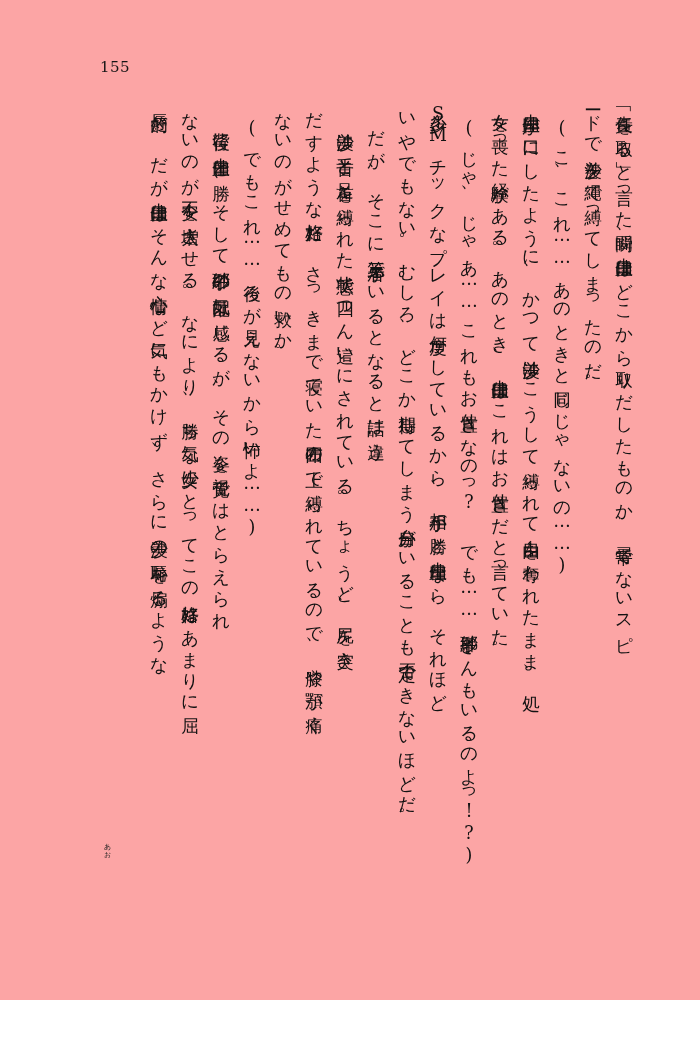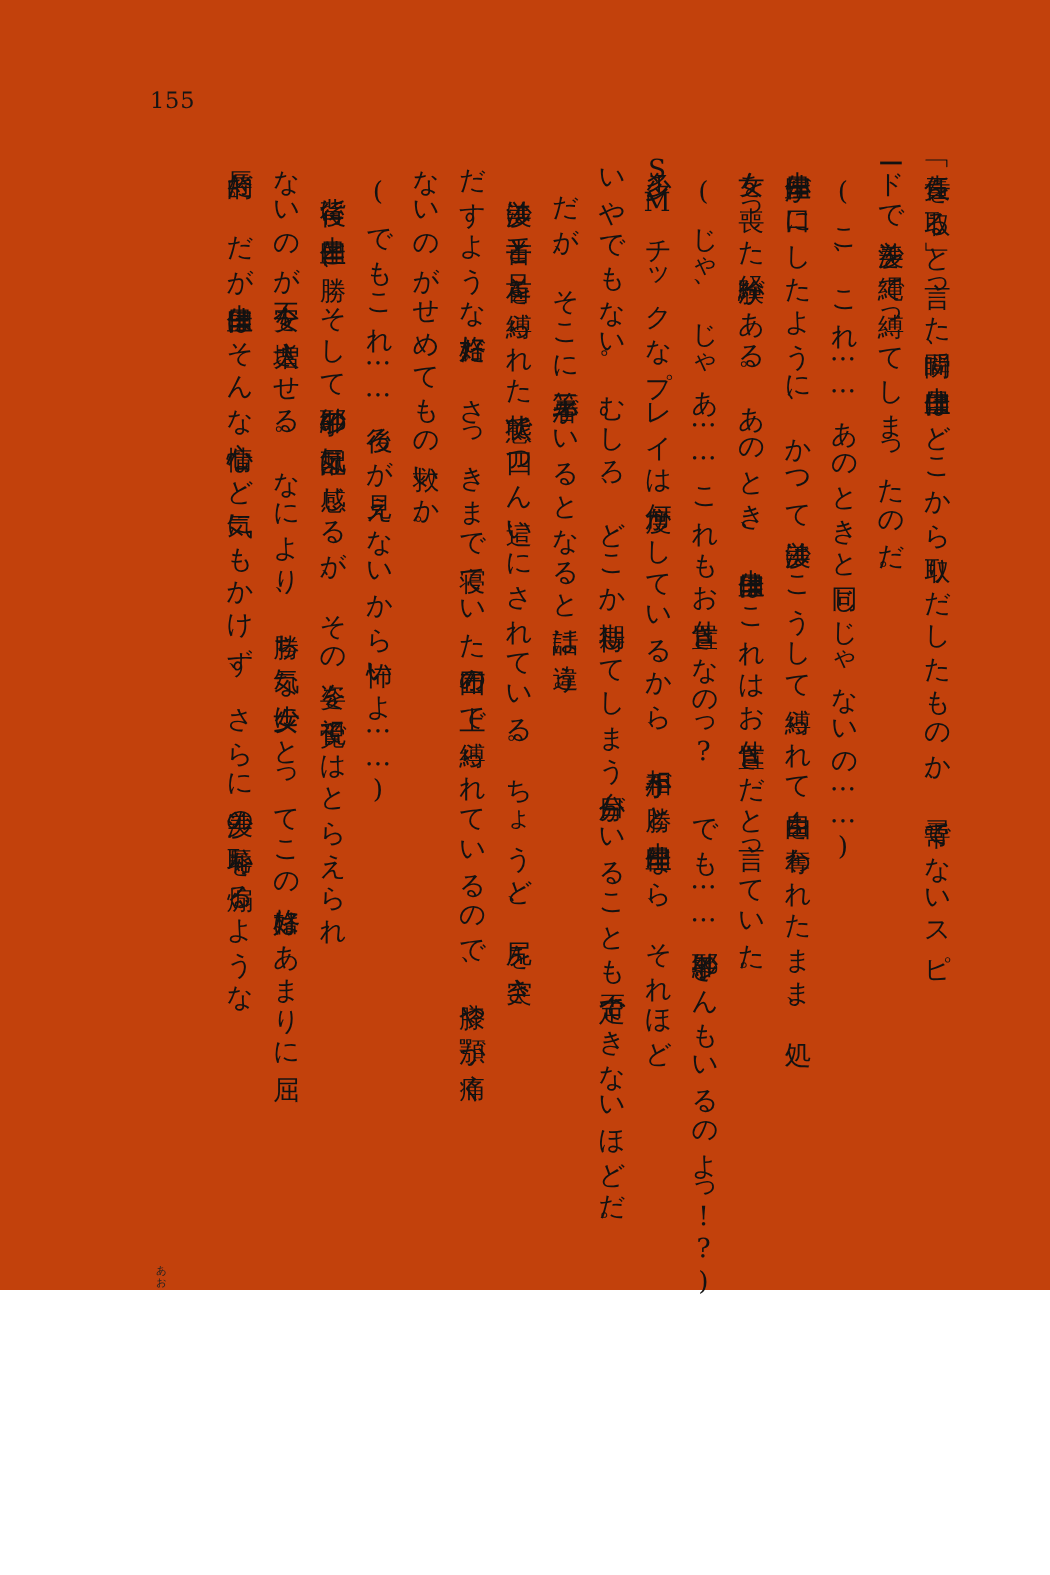--- a/index.html
+++ b/index.html
@@ -10,22 +10,22 @@
   body {
     width: 700px;
     height: 1050px;
     overflow: hidden;
     font-family: "DejaVu Serif", "Liberation Serif", serif;
     color: #1a1a1a;
   }
   .page {
     position: relative;
     width: 700px;
-    height: 860px;
-    background: #c2410c;
+    height: 1000px;
+    background: #fca5a5;
     box-sizing: border-box;
   }
   .page-number {
     position: absolute;
     top: 58px;
     left: 100px;
     font-size: 15px;
     letter-spacing: 0.5px;
     color: #151515;
     font-family: "DejaVu Serif", "Liberation Serif", serif;

